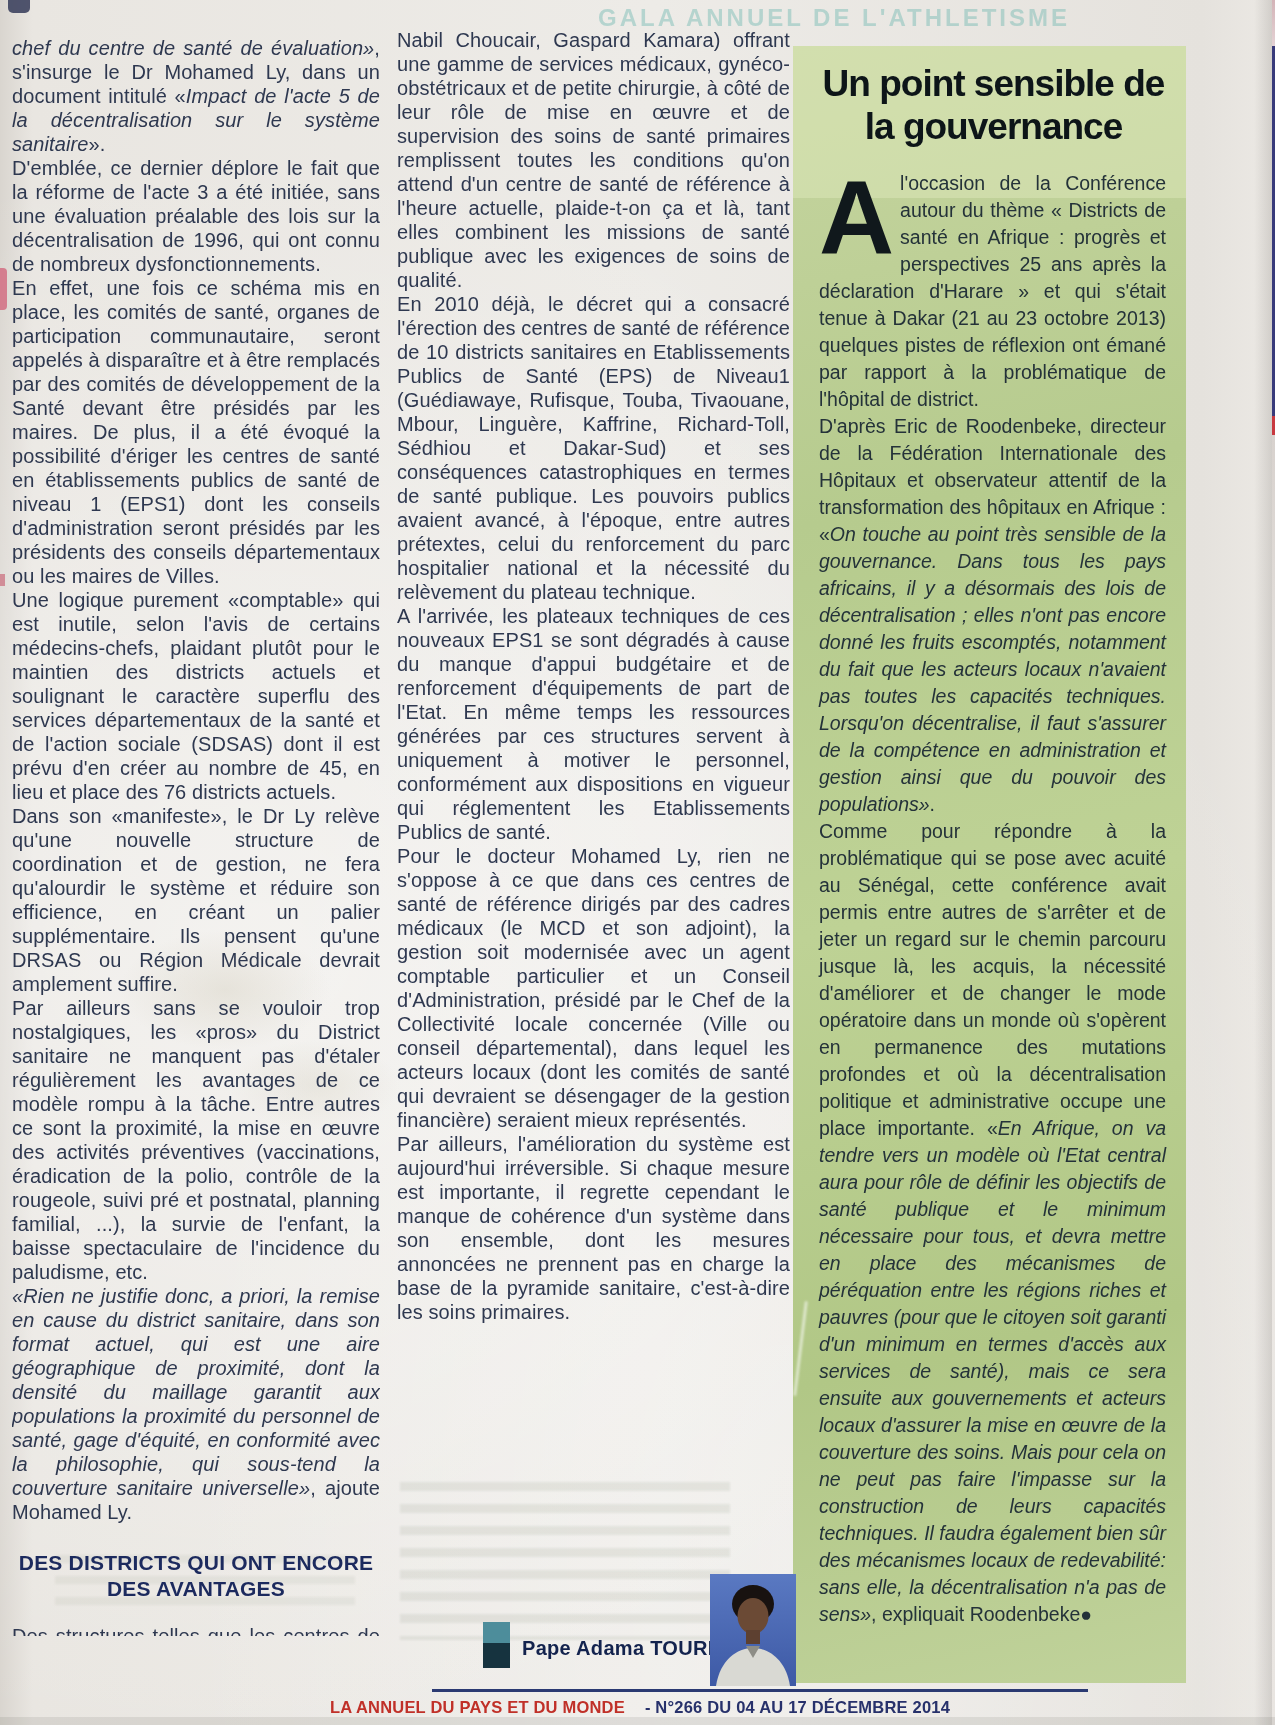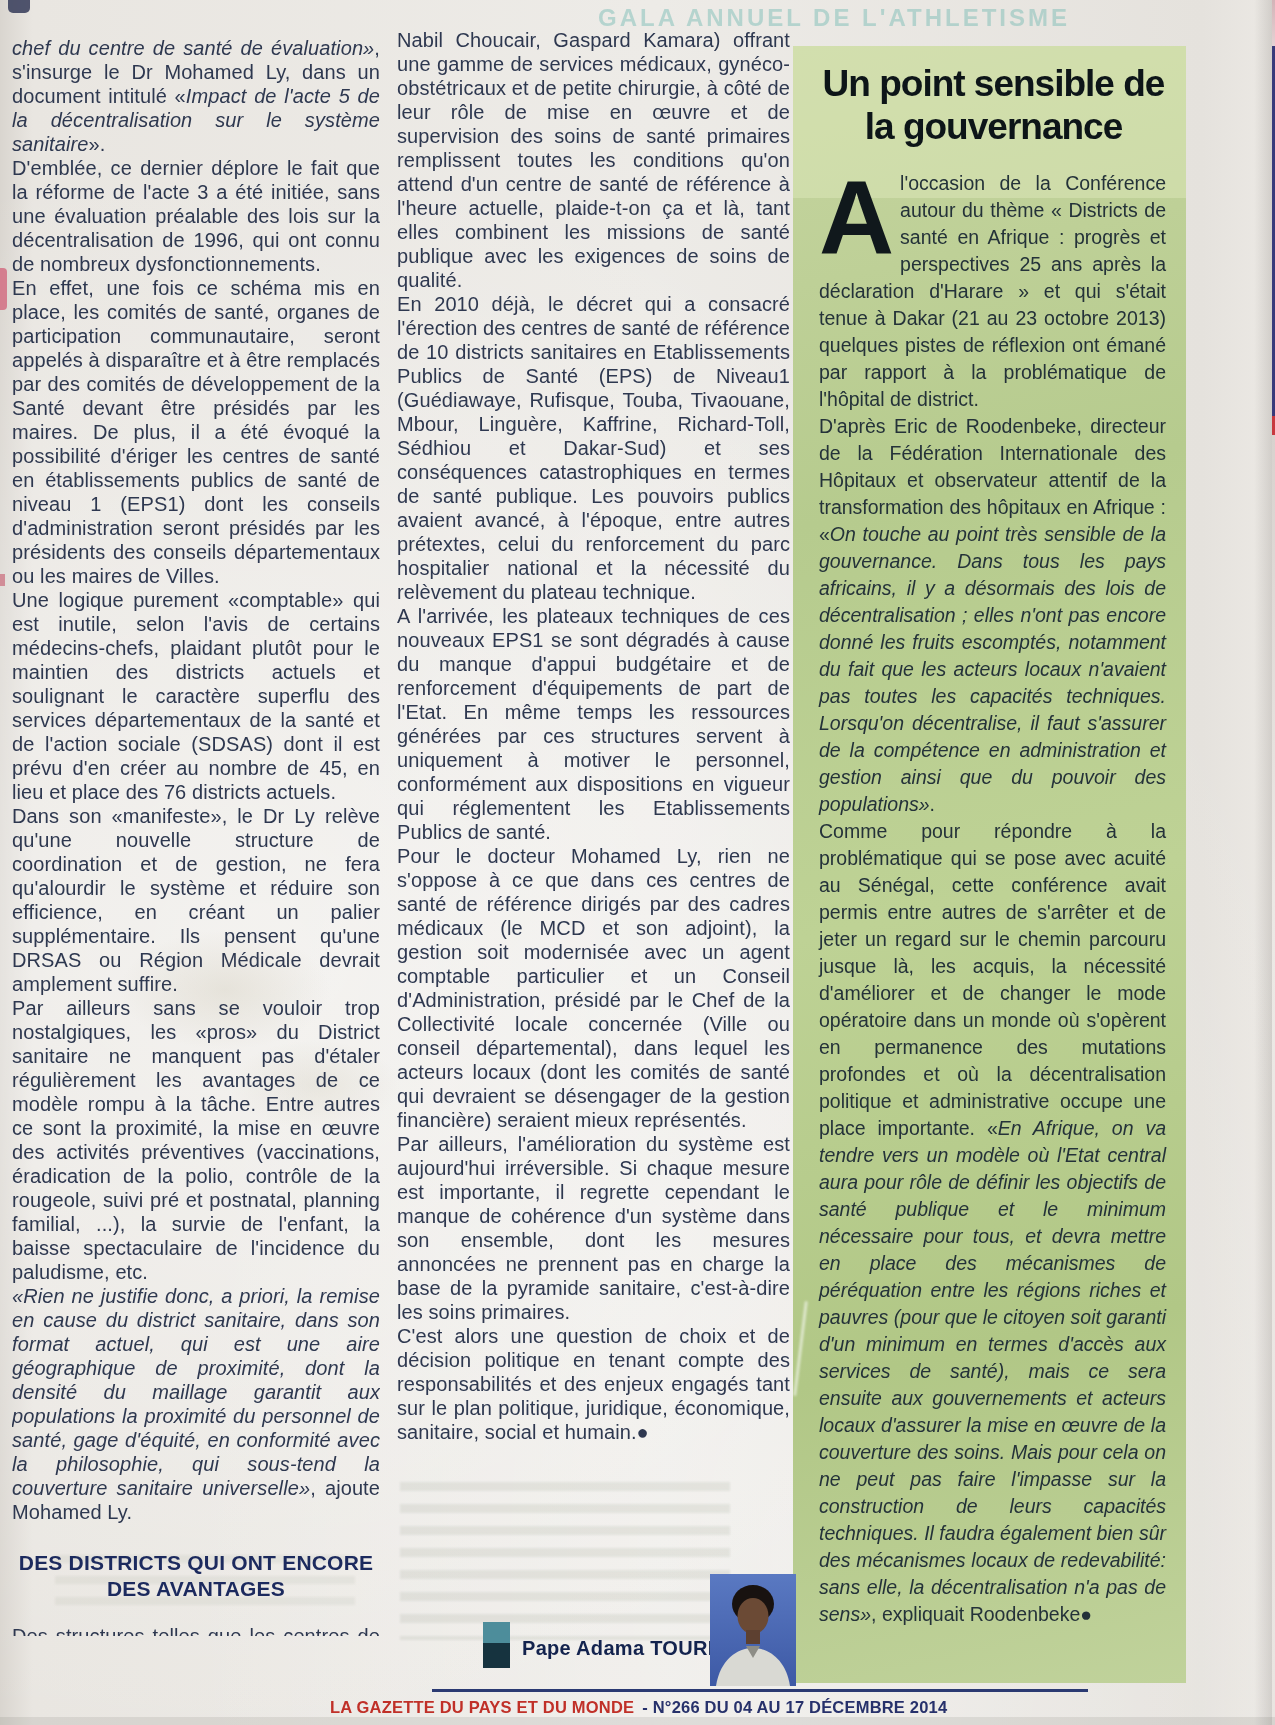--- a/index.html
+++ b/index.html
@@ -58,21 +58,21 @@
     background:linear-gradient(180deg,#4d8d9b 0 45%,#16333f 45% 100%);}
   .b-name{position:absolute;left:522px;top:1637px;font-size:20px;font-weight:bold;
     color:#13234e;letter-spacing:.3px;}
   .photo{position:absolute;left:710px;top:1574px;width:86px;height:112px;
     background:linear-gradient(180deg,#5a79c2,#3d59a5);overflow:hidden;}
   .rule{position:absolute;left:432px;top:1689px;width:656px;height:3px;background:#2b3a72;}
   
   .footer{position:absolute;left:330px;top:1698px;font-size:16.5px;font-weight:bold;
     white-space:nowrap;letter-spacing:.2px;}
   .f-red{color:#c03028;}
-  .f-navy{color:#27316b;margin-left:8px;}
+  .f-navy{color:#27316b;margin-left:20px;}
   
   .edge-shadow{position:absolute;right:35px;top:0;width:18px;height:100%;
     background:linear-gradient(90deg,transparent,rgba(90,85,80,.18));}
   .strip-top{position:absolute;right:0;top:0;width:35px;height:46px;
     background:linear-gradient(180deg,#d4b4b8,#e4d2d4);}
   .strip-vie{position:absolute;right:6px;top:18px;font-size:15px;font-weight:bold;
     font-style:italic;color:#3f63d8;}
   .strip-navy{position:absolute;right:0;top:46px;width:35px;height:370px;
     background:linear-gradient(90deg,#3a3c7c,#272963 60%);}
   .strip-red{position:absolute;right:0;top:416px;width:35px;height:19px;background:#c8393f;}
@@ -104,21 +104,20 @@
     <h2 class="subhead">DES DISTRICTS QUI ONT ENCORE DES AVANTAGES</h2>
     <p><span>Des structures telles que les centres de santé de référence des districts de Dakar (Philippe Maguilen Senghor,</span></p>
   </section>
 
   <section class="col col2">
     <p><span>Nabil Choucair, Gaspard Kamara) offrant une gamme de services médicaux, gynéco-obstétricaux et de petite chirurgie, à côté de leur rôle de mise en œuvre et de supervision des soins de santé primaires remplissent toutes les conditions qu'on attend d'un centre de santé de référence à l'heure actuelle, plaide-t-on ça et là, tant elles combinent les missions de santé publique avec les exigences de soins de qualité.</span></p>
     <p><span>En 2010 déjà, le décret qui a consacré l'érection des centres de santé de référence de 10 districts sanitaires en Etablissements Publics de Santé (EPS) de Niveau1 (Guédiawaye, Rufisque, Touba, Tivaouane, Mbour, Linguère, Kaffrine, Richard-Toll, Sédhiou et Dakar-Sud) et ses conséquences catastrophiques en termes de santé publique. Les pouvoirs publics avaient avancé, à l'époque, entre autres prétextes, celui du renforcement du parc hospitalier national et la nécessité du relèvement du plateau technique.</span></p>
     <p><span>A l'arrivée, les plateaux techniques de ces nouveaux EPS1 se sont dégradés à cause du manque d'appui budgétaire et de renforcement d'équipements de part de l'Etat. En même temps les ressources générées par ces structures servent à uniquement à motiver le personnel, conformément aux dispositions en vigueur qui réglementent les Etablissements Publics de santé.</span></p>
     <p><span>Pour le docteur Mohamed Ly, rien ne s'oppose à ce que dans ces centres de santé de référence dirigés par des cadres médicaux (le MCD et son adjoint), la gestion soit modernisée avec un agent comptable particulier et un Conseil d'Administration, présidé par le Chef de la Collectivité locale concernée (Ville ou conseil départemental), dans lequel les acteurs locaux (dont les comités de santé qui devraient se désengager de la gestion financière) seraient mieux représentés.</span></p>
     <p><span>Par ailleurs, l'amélioration du système est aujourd'hui irréversible. Si chaque mesure est importante, il regrette cependant le manque de cohérence d'un système dans son ensemble, dont les mesures annoncées ne prennent pas en charge la base de la pyramide sanitaire, c'est-à-dire les soins primaires.</span></p>
-    <p><span>C'est alors une question de choix et de décision politique en tenant compte des responsabilités et des enjeux engagés tant sur le plan politique, juridique, économique, sanitaire, social et humain.●</span></p>
   </section>
 
   <aside class="green">
     <h1 class="g-title">Un point sensible de la gouvernance</h1>
     <div class="g-body">
       <p><span class="dropcap">A</span><span><span>l'occasion de la Conférence autour du thème « Districts de santé en Afrique : progrès et perspectives 25 ans après la déclaration d'Harare » et qui s'était tenue à Dakar (21 au 23 octobre 2013) quelques pistes de réflexion ont émané par rapport à la problématique de l'hôpital de district.</span></span></p>
       <p><span>D'après Eric de Roodenbeke, directeur de la Fédération Internationale des Hôpitaux et observateur attentif de la transformation des hôpitaux en Afrique : «</span><span class="it">On touche au point très sensible de la gouvernance. Dans tous les pays africains, il y a désormais des lois de décentralisation ; elles n'ont pas encore donné les fruits escomptés, notamment du fait que les acteurs locaux n'avaient pas toutes les capacités techniques. Lorsqu'on décentralise, il faut s'assurer de la compétence en administration et gestion ainsi que du pouvoir des populations»</span><span>.</span></p>
       <p><span>Comme pour répondre à la problématique qui se pose avec acuité au Sénégal, cette conférence avait permis entre autres de s'arrêter et de jeter un regard sur le chemin parcouru jusque là, les acquis, la nécessité d'améliorer et de changer le mode opératoire dans un monde où s'opèrent en permanence des mutations profondes et où la décentralisation politique et administrative occupe une place importante. «</span><span class="it">En Afrique, on va tendre vers un modèle où l'Etat central aura pour rôle de définir les objectifs de santé publique et le minimum nécessaire pour tous, et devra mettre en place des mécanismes de péréquation entre les régions riches et pauvres (pour que le citoyen soit garanti d'un minimum en termes d'accès aux services de santé), mais ce sera ensuite aux gouvernements et acteurs locaux d'assurer la mise en œuvre de la couverture des soins. Mais pour cela on ne peut pas faire l'impasse sur la construction de leurs capacités techniques. Il faudra également bien sûr des mécanismes locaux de redevabilité: sans elle, la décentralisation n'a pas de sens»</span><span>, expliquait Roodenbeke●</span></p>
     </div>
     <div class="scratch"></div>
@@ -132,21 +131,21 @@
       <ellipse cx="43" cy="30" rx="21" ry="19" fill="#181210"></ellipse>
       <ellipse cx="43" cy="42" rx="15.5" ry="18" fill="#6b4a35"></ellipse>
       <rect x="36" y="56" width="14" height="14" fill="#5d4030"></rect>
       <path d="M6,112 C10,86 27,74 43,74 C59,74 76,86 80,112 Z" fill="#d9d9d3"></path>
       <path d="M36,72 L43,84 L50,72 Z" fill="#8d8d86"></path>
     </svg>
   </div>
   <div class="rule"></div>
 
   <div class="footer">
-    <span class="f-red">LA GAZETTE DU PAYS ET DU MONDE</span><span class="f-navy">- N°266 DU 04 AU 17 DÉCEMBRE 2014</span>
+    <span class="f-red">LA ANNUEL DU PAYS ET DU MONDE</span><span class="f-navy">- N°266 DU 04 AU 17 DÉCEMBRE 2014</span>
   </div>
 
   <div class="edge-shadow"></div>
   <div class="strip-top"></div>
   <div class="strip-vie">Vie</div>
   <div class="strip-navy"></div>
   <div class="strip-red"></div>
   <div class="strip-below"></div>
   <div class="bottom-shade"></div>
 

